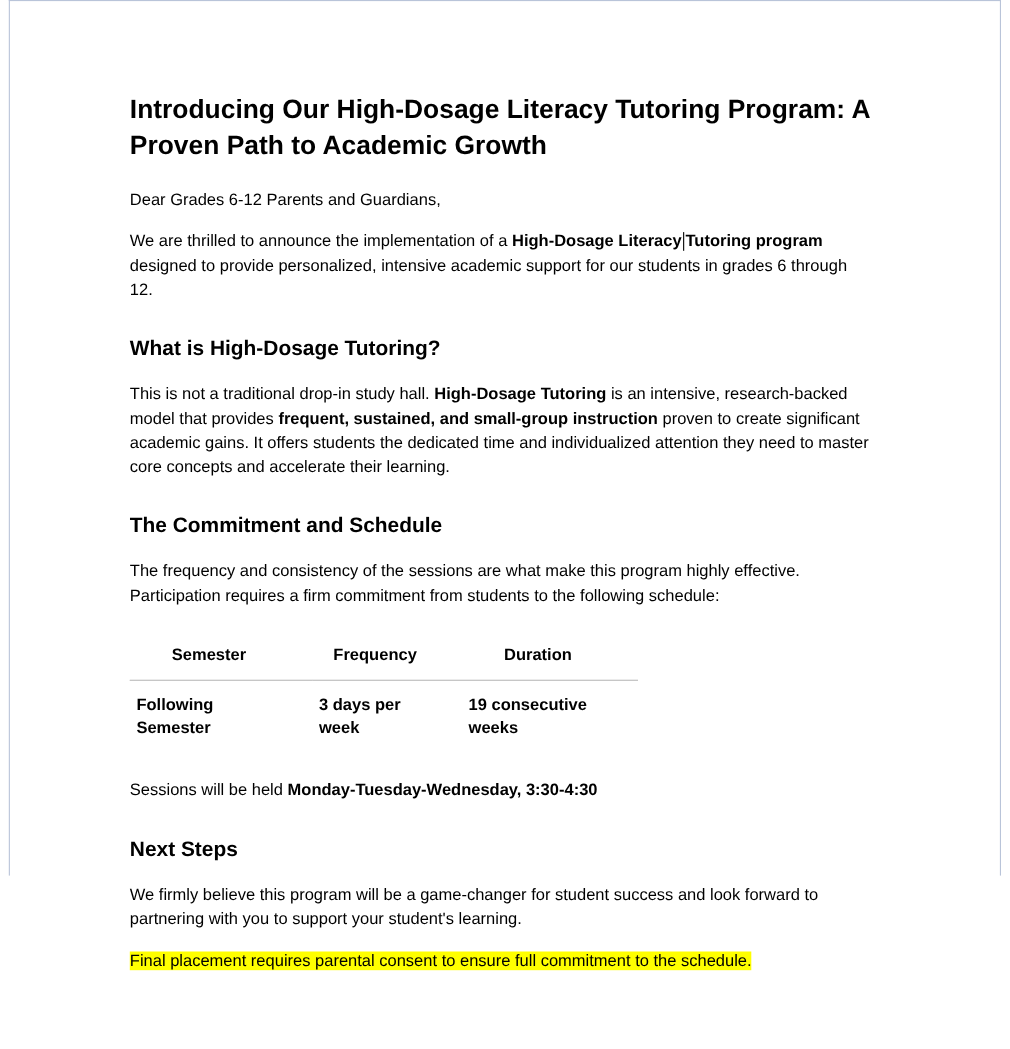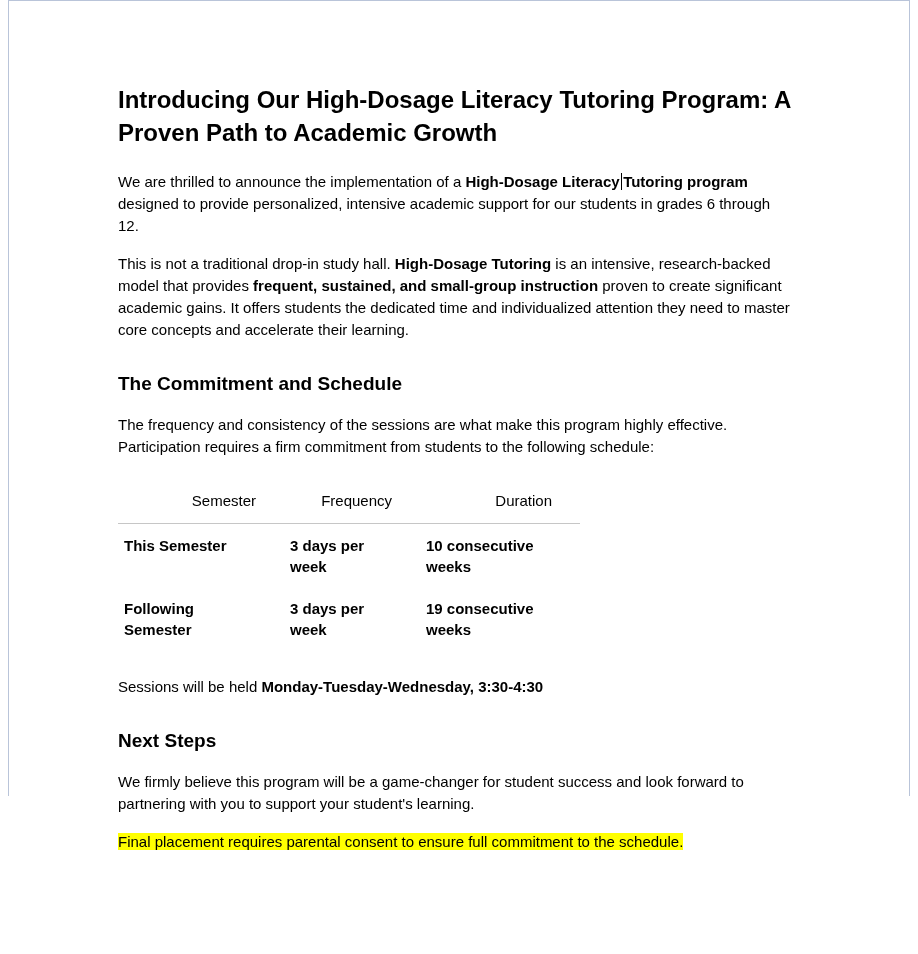--- a/index.html
+++ b/index.html
@@ -60,22 +60,22 @@
   table.schedule {
     border-collapse: collapse;
     table-layout: fixed;
     width: 462px;
     margin: 24px 0 26px 0;
   }
   table.schedule col.c1 { width: 166px; }
   table.schedule col.c2 { width: 136px; }
   table.schedule col.c3 { width: 160px; }
   table.schedule th {
-    font-weight: 400;
-    text-align: right;
+    font-weight: 700;
+    text-align: center;
     padding: 8px 28px 11px 6px;
     border-bottom: 1px solid var(--table-rule);
     font-size: 15px;
   }
   table.schedule td {
     font-weight: 700;
     text-align: left;
     vertical-align: top;
     padding: 11px 28px 10px 6px;
     font-size: 15px;
@@ -86,23 +86,25 @@
   }
 </style>
 </head>
 <body>
 
 <div class="page">
   <div class="content">
 
     <h1>Introducing Our High-Dosage Literacy Tutoring Program: A Proven Path to Academic Growth</h1>
 
+    <p>Dear Grades 6-12 Parents and Guardians,</p>
 
     <p><span>We are thrilled to announce the implementation of a </span><span class="bold">High-Dosage Literacy</span><span class="caret"></span><span class="bold">Tutoring program</span><span> designed to provide personalized, intensive academic support for our students in grades 6 through 12.</span></p>
 
+    <h2>What is High-Dosage Tutoring?</h2>
 
     <p><span>This is not a traditional drop-in study hall. </span><span class="bold">High-Dosage Tutoring</span><span> is an intensive, research-backed model that provides </span><span class="bold">frequent, sustained, and small-group instruction</span><span> proven to create significant academic gains. It offers students the dedicated time and individualized attention they need to master core concepts and accelerate their learning.</span></p>
 
     <h2>The Commitment and Schedule</h2>
 
     <p>The frequency and consistency of the sessions are what make this program highly effective. Participation requires a firm commitment from students to the following schedule:</p>
 
     <table class="schedule">
       <colgroup>
           <col class="c1">
@@ -111,25 +113,20 @@
         </colgroup>
       <thead>
         <tr>
           <th>Semester</th>
           <th>Frequency</th>
           <th>Duration</th>
         </tr>
       </thead>
       <tbody>
         <tr>
-          <td>This Semester</td>
-          <td>3 days per week</td>
-          <td>10 consecutive weeks</td>
-        </tr>
-        <tr>
           <td>Following Semester</td>
           <td>3 days per week</td>
           <td>19 consecutive weeks</td>
         </tr>
       </tbody>
     </table>
 
     <p><span>Sessions will be held </span><span class="bold">Monday-Tuesday-Wednesday, 3:30-4:30</span></p>
 
     <h2>Next Steps</h2>

